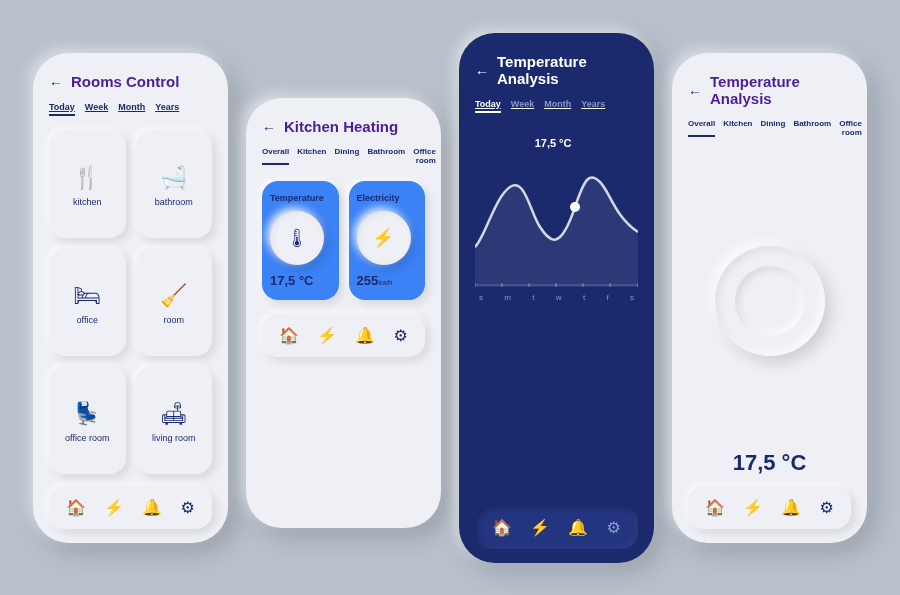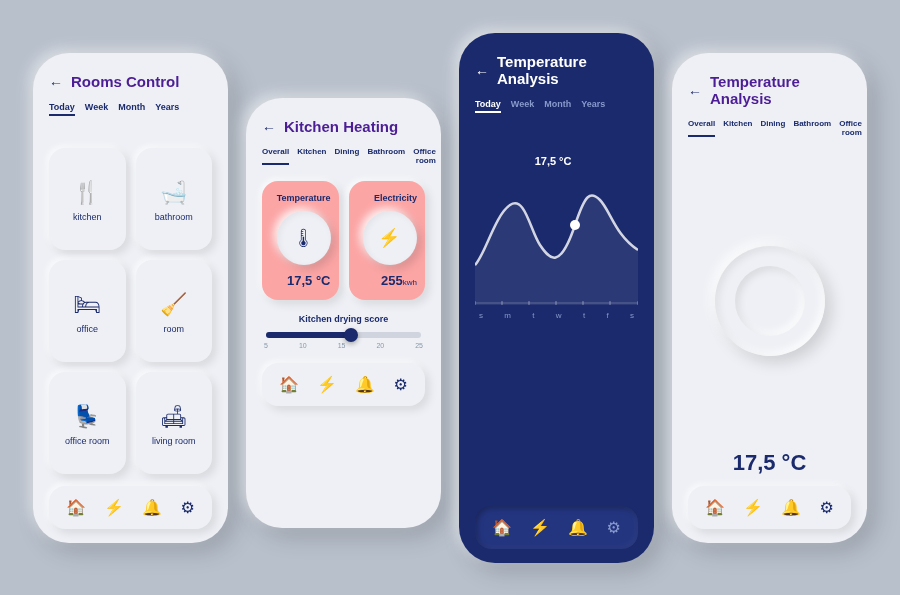--- a/index.html
+++ b/index.html
@@ -60,21 +60,22 @@
       font-weight: 700;
       color: #4c1d95;
     }
     .phone-dark .phone-title { color: #fff; }
     .phone-dark .back-arrow { color: #fff; }
 
     
     .tabs {
       display: flex;
       gap: 10px;
-      margin-bottom: 32px;
+      margin-bottom: 14px;
+      text-decoration: underline;
     }
     .tab {
       font-size: 9px;
       font-weight: 600;
       color: #1a2a6c;
       cursor: pointer;
       padding-bottom: 2px;
     }
     .tab.active {
       border-bottom: 2px solid #1a2a6c;
@@ -144,26 +145,26 @@
     }
     .analysis-tab.active { border-bottom: 2px solid #1a2a6c; }
 
     .metrics-row {
       display: flex;
       gap: 10px;
       margin-bottom: 14px;
     }
     .metric-card {
       flex: 1;
-      background: #fca5a5;
+      background: #3b82f6;
       border-radius: 16px;
       padding: 12px 8px;
       display: flex;
       flex-direction: column;
-      align-items: flex-end;
+      align-items: flex-start;
       box-shadow: 4px 4px 10px rgba(0,0,0,0.1), -2px -2px 6px rgba(255,255,255,0.8);
     }
     .metric-label { font-size: 9px; color: #1a2a6c; font-weight: 600; margin-bottom: 8px; }
     .dial {
       width: 54px;
       height: 54px;
       border-radius: 50%;
       background: #eef0f5;
       box-shadow: 4px 4px 10px rgba(0,0,0,0.15), -3px -3px 8px rgba(255,255,255,0.9), inset 2px 2px 6px rgba(0,0,0,0.05);
       display: flex;
@@ -361,34 +362,20 @@
           <div class="metric-value">17,5 °C</div>
         </div>
         <div class="metric-card">
           <div class="metric-label">Electricity</div>
           <div class="dial">
             <span class="dial-icon">⚡</span>
           </div>
           <div class="metric-value">
             <span>255</span><span style="font-size:8px;font-weight:500;">kwh</span>
           </div>
-        </div>
-      </div>
-      <div class="slider-section">
-        <div class="slider-label">Kitchen drying score</div>
-        <div class="slider-track">
-          <div class="slider-fill"></div>
-          <div class="slider-thumb"></div>
-        </div>
-        <div class="slider-ticks">
-          <span class="slider-tick">5</span>
-          <span class="slider-tick">10</span>
-          <span class="slider-tick">15</span>
-          <span class="slider-tick">20</span>
-          <span class="slider-tick">25</span>
         </div>
       </div>
       <div class="bottom-nav">
         <span class="nav-icon">🏠</span>
         <span class="nav-icon">⚡</span>
         <span class="nav-icon">🔔</span>
         <span class="nav-icon">⚙</span>
       </div>
     </div>
   </div>

